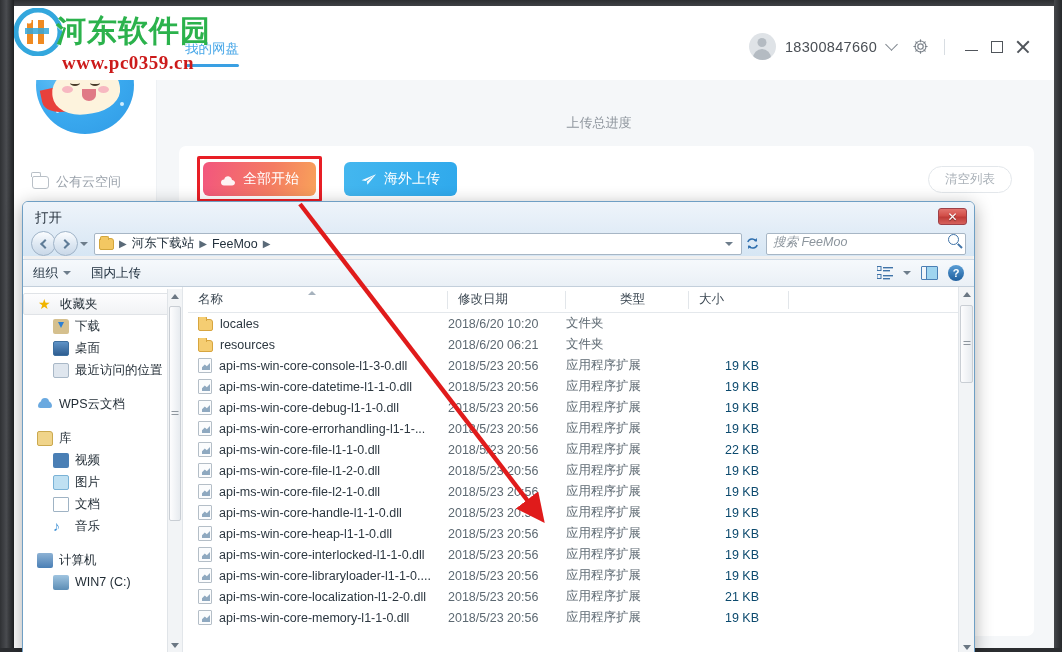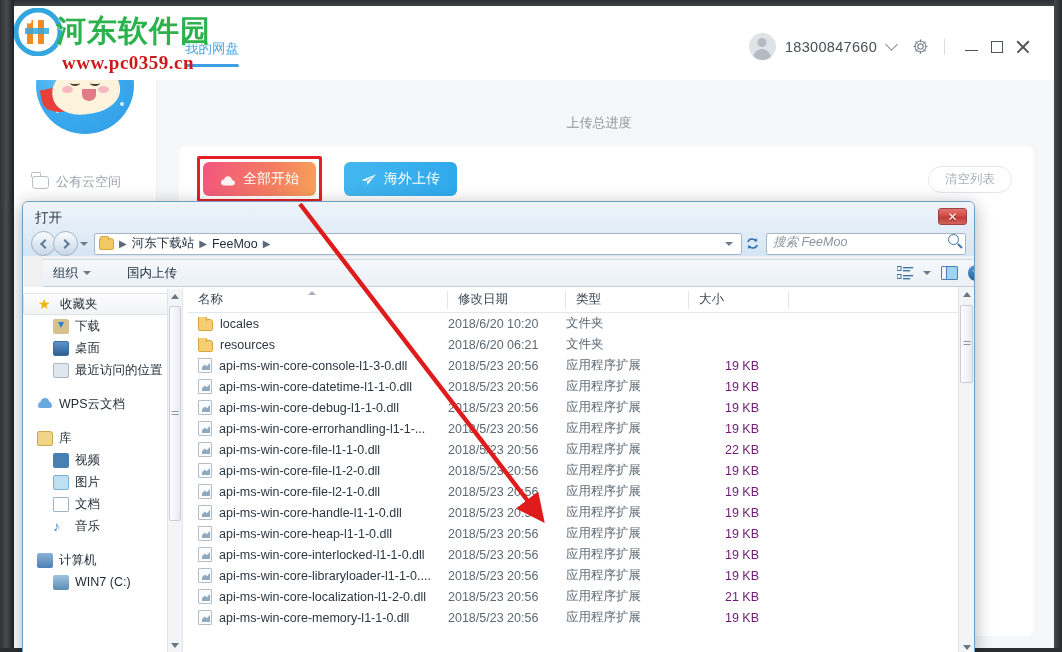--- a/index.html
+++ b/index.html
@@ -213,21 +213,21 @@
   }
   .search-ph { font-size:12.5px; color:#8b949c; font-style:italic; flex:1; }
   .magnifier { width:11px; height:11px; border:1.7px solid #3f73a8;
     border-radius:50%; position:relative; }
   .magnifier:after { content:''; position:absolute; right:-5px; bottom:-3px;
     width:6px; height:1.7px; background:#3f73a8; transform:rotate(45deg); }
 
   .cmdbar { position:absolute; left:0; top:57px; width:100%; height:28px;
     background:linear-gradient(180deg,#f6f9fc 0%,#eaf0f6 100%);
     border-top:1px solid #cfdae5; border-bottom:1px solid #c3cfdb;
-    display:flex; align-items:center; padding:0 10px; gap:36px;margin-left:20px; }
+    display:flex; align-items:center; padding:0 10px; gap:20px; }
   .cmd-item { font-size:12.5px; color:#20303f; display:flex; align-items:center; gap:5px; }
   .cmd-right { margin-left:auto; display:flex; align-items:center; gap:10px; }
   .viewicon { width:16px; height:14px; position:relative; }
   .split-pane { width:17px; height:14px; border:1.5px solid #4a7fb5; border-radius:1px;
     display:flex; }
   .split-pane i { display:block; width:5px; border-right:1.5px solid #4a7fb5; }
   .split-pane b { display:block; flex:1; background:#9fd4ef; }
   .help-circle { width:16px; height:16px; border-radius:50%;
     background:linear-gradient(180deg,#5a9ed6,#1f5f9e);
     color:#fff; font-size:11px; font-weight:bold;
@@ -291,21 +291,21 @@
     width:1px; background:#e2e6ea; }
   .sort-mark { position:absolute; left:120px; top:4px; width:0;height:0;
     border-left:4px solid transparent;border-right:4px solid transparent;
     border-bottom:4px solid #a6b2bd; }
   .row { height:21px; display:flex; align-items:center; font-size:12.5px;
     color:#2c3740; }
   .c-name { width:260px; display:flex; align-items:flex-end; gap:7px; padding-left:10px;
     white-space:nowrap; overflow:hidden; }
   .c-date { width:118px; color:#5d6972; }
   .c-type { width:123px; color:#5d6972; }
-  .c-size { width:100px; text-align:right; padding-right:30px; color:#701a75; }
+  .c-size { width:100px; text-align:right; padding-right:30px; color:#0c4a6e; }
   .fico-folder { width:15px; height:12px; background:#f5cd72; border:1px solid #d7a53f;
     border-radius:2px 3px 2px 2px; position:relative; flex:0 0 15px; }
   .fico-folder:before { content:''; position:absolute; left:-1px; top:-4px;
     width:7px; height:4px; background:#f5cd72; border:1px solid #d7a53f;
     border-bottom:none; border-radius:2px 2px 0 0; }
   .fico-dll { width:14px; height:15px; background:#fbfcfd; border:1px solid #b4bec7;
     border-radius:1px; position:relative; flex:0 0 14px; }
   .fico-dll:after { content:''; position:absolute; left:3px; top:4px;
     width:8px; height:7px; background:#8fa9c0;
     clip-path: polygon(0 60%,35% 20%,60% 45%,100% 0,100% 100%,0 100%); }
@@ -572,21 +572,21 @@
 
       <div class="list-pane">
         <div class="list-header">
           <div class="lh-cell" style="width:260px;">
             <span>名称</span>
             <i class="sort-mark"></i>
           </div>
           <div class="lh-cell" style="width:118px;">
             <span>修改日期</span>
           </div>
-          <div class="lh-cell" style="width:123px;">
+          <div class="lh-cell" style="width:123px;justify-content:center;">
             <span>类型</span>
           </div>
           <div class="lh-cell" style="width:100px;">
             <span>大小</span>
           </div>
         </div>
 
         <div id="file-rows">
             <div class="row">
               <div class="c-name">

